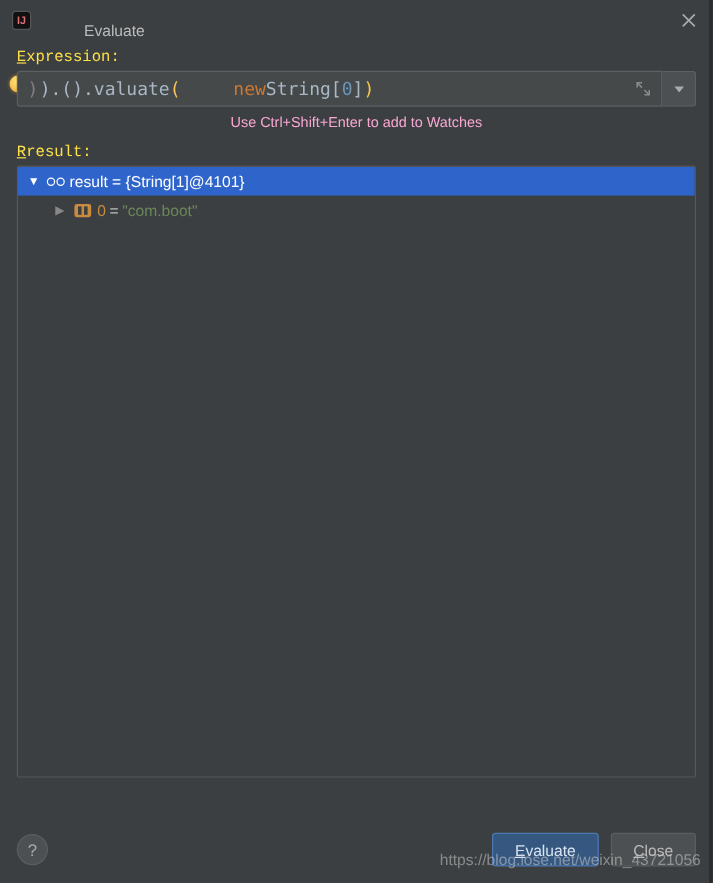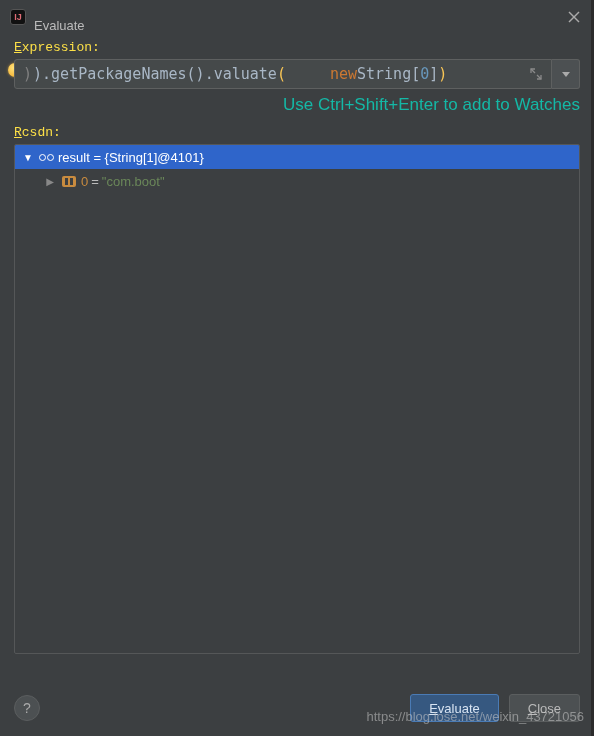--- a/index.html
+++ b/index.html
@@ -12,20 +12,21 @@
     color: #bbbbbb;
     overflow: hidden;
     position: relative;
   }
   .titlebar {
     display: flex;
     align-items: center;
     height: 34px;
     padding: 0 10px;
     background: #3c3f41;
+    gap: 36px;
   }
   .app-icon {
     width: 16px; height: 16px;
     background: #111;
     border: 1px solid #555;
     border-radius: 3px;
     display: flex; align-items: center; justify-content: center;
     color: #e06c75;
     font-size: 9px;
     font-weight: bold;
@@ -98,23 +99,23 @@
     display: flex; align-items: center; justify-content: center;
     cursor: pointer;
   }
   .history-btn .tri {
     width: 0; height: 0;
     border-left: 4px solid transparent;
     border-right: 4px solid transparent;
     border-top: 5px solid #aaa;
   }
   .hint {
-    text-align: right;
-    color: #14b8a6;
-    font-size: 17px;
+    text-align: center;
+    color: #f9a8d4;
+    font-size: 12px;
     padding: 6px 14px 10px 14px;
   }
   .result-panel {
     margin: 0 14px;
     height: 510px;
     background: #3c3f41;
     border: 1px solid #555758;
     border-radius: 2px;
     overflow: hidden;
   }
@@ -225,21 +226,20 @@
 <div class="section-label">
   <span class="mn">E</span><span>xpression:</span>
 </div>
 
 <div class="expr-row">
   <div class="bulb"></div>
   <div class="expr-input">
     <span class="code-prefix">)</span>
       <span class="tok-ident">)</span>
       <span class="tok-ident">.</span>
-      <span class="tok-ident">getPackageNames</span>
       <span class="tok-ident">(</span>
       <span class="tok-ident">)</span>
       <span class="tok-ident">.</span>
       <span class="tok-ident">valuate</span>
       <span class="tok-paren">(</span>
       <span class="tok-kw">new</span>
       <span> </span>
       <span class="tok-ident">String</span>
       <span class="tok-ident">[</span>
       <span class="tok-num">0</span>
@@ -253,21 +253,21 @@
     </span>
   </div>
   <div class="history-btn">
     <div class="tri"></div>
   </div>
 </div>
 
 <div class="hint">Use Ctrl+Shift+Enter to add to Watches</div>
 
 <div class="section-label" style="padding-top:0">
-  <span class="mn">R</span><span>csdn:</span>
+  <span class="mn">R</span><span>result:</span>
 </div>
 
 <div class="result-panel">
   <div class="tree-row selected">
     <span class="arrow">▼</span>
     <span class="glasses">
         <span></span>
         <span></span>
       </span>
     <span class="node-text">result = {String[1]@4101}</span>

